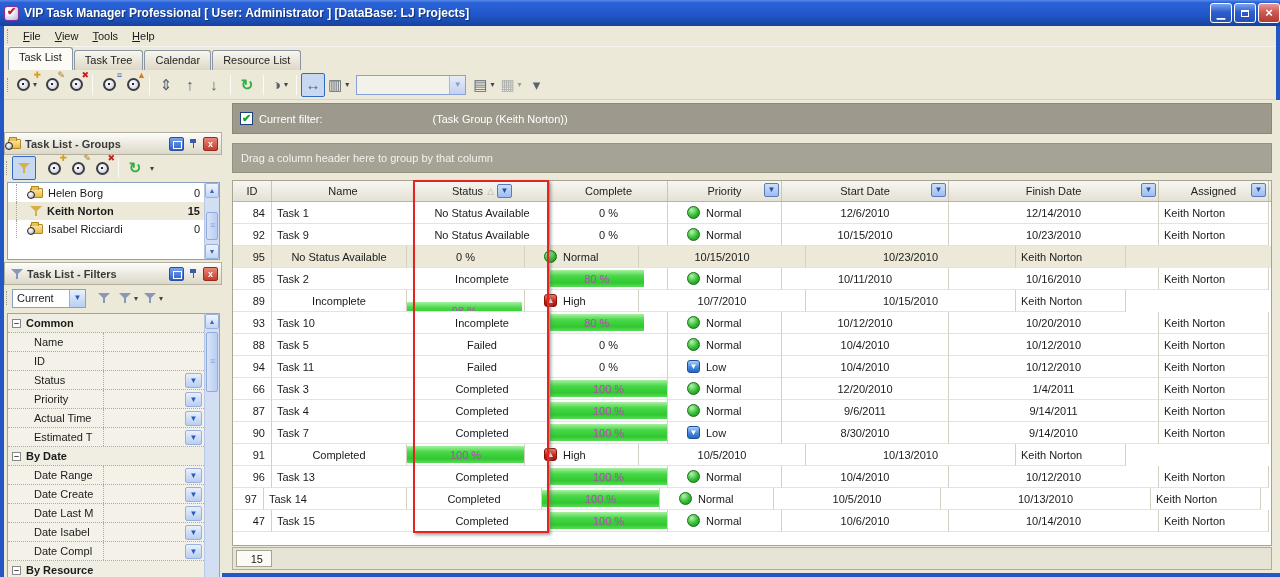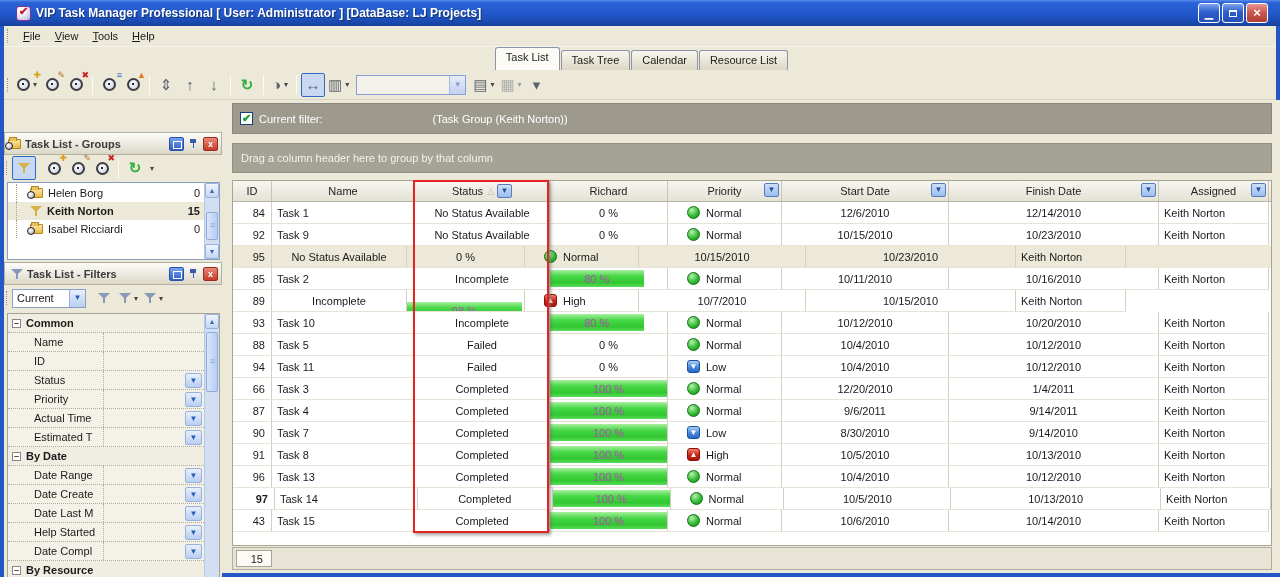--- a/index.html
+++ b/index.html
@@ -5,21 +5,21 @@
   * { margin:0; padding:0; box-sizing:border-box; }
   html,body { width:1280px; height:577px; overflow:hidden;
     font-family:"Liberation Sans", sans-serif; font-size:11px; color:#1a1a1a; }
   #window { position:relative; width:1280px; height:577px;
     border-left:4px solid #2257c5; border-right:4px solid #2257c5; border-bottom:4px solid #2257c5;
     background:#ece9d8; }
 
   
   #titlebar { position:absolute; left:-4px; top:0; width:1280px; height:26px;
     background:linear-gradient(180deg,#5a8ae8 0%,#2a62d8 10%,#2156c8 60%,#16419e 100%);
-    display:flex; align-items:center; padding:0 12px; }
+    display:flex; align-items:center; padding:0 0; }
   #app-logo { width:15px; height:15px; margin:0 5px 0 4px; border-radius:3px;
     background:radial-gradient(circle at 35% 30%,#ffffff 25%,#e8e8f4 45%,#b0b4d0);
     border:1px solid #88309a; position:relative; }
   #app-logo::after { content:"✔"; position:absolute; left:2px; top:-2px; color:#c42030; font-size:11px; font-weight:bold; }
   #title-text { color:#fff; font-weight:bold; font-size:12px; text-shadow:1px 1px 1px #10306a; }
   #win-buttons { margin-left:auto; display:flex; gap:2px; }
   .winbtn { width:22px; height:20px; border-radius:3px; border:1px solid #fff;
     color:#fff; font-size:11px; line-height:18px; text-align:center;
     background:linear-gradient(180deg,#7aa2ee,#2e5ecc 45%,#2450b4); }
   .winbtn.close { background:linear-gradient(180deg,#e89898,#cc5a52 45%,#b03c34); font-weight:bold; font-size:13px; }
@@ -27,21 +27,21 @@
   .glyph-restore { display:inline-block; width:8px; height:7px; border:1px solid #fff; border-top-width:2px; background:transparent; }
 
   
   #menubar { position:absolute; left:0; top:26px; width:1272px; height:21px; background:#ece9d8;
     display:flex; align-items:center; padding-left:12px; border-bottom:1px solid #f6f4ec; }
   .grip { width:3px; height:14px; border-left:1px dotted #9a968a; margin-right:6px; position:absolute; left:3px; }
   .menu-item { padding:2px 7px; }
   .menu-item::first-letter { text-decoration:underline; }
 
   #tabbar { position:absolute; left:0; top:47px; width:1272px; height:23px; background:#ece9d8;
-    display:flex; align-items:flex-end; padding-left:4px;justify-content:center; }
+    display:flex; align-items:flex-end; padding-left:4px; }
   .tab { height:20px; padding:3px 10px 0; margin-right:1px; border:1px solid #8a96a8; border-bottom:none;
     border-radius:3px 3px 0 0; background:linear-gradient(180deg,#f8f6ee,#ddd8c6); color:#222; }
   .tab.active { height:23px; background:#fcfbf6; font-weight:normal; position:relative; z-index:2; }
 
   #toolbar { position:absolute; left:0; top:70px; width:1272px; height:30px; background:#ece9d8;
     display:flex; align-items:center; padding-left:10px; border-bottom:1px solid #d8d4c4; }
   .tbtn { min-width:24px; height:24px; display:flex; align-items:center; justify-content:center;
     border:1px solid transparent; border-radius:2px; padding:0 2px; position:relative; }
   .tbtn.pressed { border-color:#316ac5; background:#c8d8f0; }
   .tbtn.disabled { opacity:.45; }
@@ -434,21 +434,21 @@
             <span class="fg-label">Date Create</span>
             <span class="fg-value"></span>
             <span class="chev-btn">▼</span>
           </div>
           <div class="fg-row">
             <span class="fg-label">Date Last M</span>
             <span class="fg-value"></span>
             <span class="chev-btn">▼</span>
           </div>
           <div class="fg-row">
-            <span class="fg-label">Help Started</span>
+            <span class="fg-label">Date Isabel</span>
             <span class="fg-value"></span>
             <span class="chev-btn">▼</span>
           </div>
           <div class="fg-row">
             <span class="fg-label">Date Compl</span>
             <span class="fg-value"></span>
             <span class="chev-btn">▼</span>
           </div>
           <div class="fg-row group">
             <span class="collapse-box">–</span>
@@ -488,21 +488,21 @@
           </div>
           <div class="hcell" style="width: 143px;">
             <span>Name</span>
           </div>
           <div class="hcell" style="width: 135px;">
             <span>Status</span>
             <span class="sort">△</span>
             <span class="hchev">▼</span>
           </div>
           <div class="hcell" style="width: 118px;">
-            <span>Richard</span>
+            <span>Complete</span>
           </div>
           <div class="hcell" style="width: 114px;">
             <span>Priority</span>
             <span class="hchev abs">▼</span>
           </div>
           <div class="hcell" style="width: 167px;">
             <span>Start Date</span>
             <span class="hchev abs">▼</span>
           </div>
           <div class="hcell" style="width: 210px;">
@@ -675,21 +675,20 @@
             <div class="tcell left" style="width: 114px;">
               <span class="prio-icon prio-low">▼</span>
               <span>Low</span>
             </div>
             <div class="tcell" style="width: 167px;">8/30/2010</div>
             <div class="tcell" style="width: 210px;">9/14/2010</div>
             <div class="tcell left" style="width: 110px;">Keith Norton</div>
           </div>
           <div class="trow">
             <div class="tcell right" style="width: 39px;">91</div>
-            <div class="tcell left" style="width: 143px;">Task 8</div>
             <div class="tcell" style="width: 135px;">Completed</div>
             <div class="tcell" style="width: 118px;">
               <div class="pbar-wrap">
                 <div class="pbar" style="width: 100%;">100 %</div>
               </div>
             </div>
             <div class="tcell left" style="width: 114px;">
               <span class="prio-icon prio-high">▲</span>
               <span>High</span>
             </div>
@@ -708,38 +707,38 @@
             </div>
             <div class="tcell left" style="width: 114px;">
               <span class="prio-icon prio-normal"></span>
               <span>Normal</span>
             </div>
             <div class="tcell" style="width: 167px;">10/4/2010</div>
             <div class="tcell" style="width: 210px;">10/12/2010</div>
             <div class="tcell left" style="width: 110px;">Keith Norton</div>
           </div>
           <div class="trow">
-            <div class="tcell right" style="width: 42px; font-weight: bold;">97</div>
+            <div class="tcell right" style="width: 31px;">97</div>
             <div class="tcell left" style="width: 143px;">Task 14</div>
             <div class="tcell" style="width: 135px;">Completed</div>
             <div class="tcell" style="width: 118px;">
               <div class="pbar-wrap">
                 <div class="pbar" style="width: 100%;">100 %</div>
               </div>
             </div>
             <div class="tcell left" style="width: 114px;">
               <span class="prio-icon prio-normal"></span>
               <span>Normal</span>
             </div>
             <div class="tcell" style="width: 167px;">10/5/2010</div>
             <div class="tcell" style="width: 210px;">10/13/2010</div>
             <div class="tcell left" style="width: 110px;">Keith Norton</div>
           </div>
           <div class="trow">
-            <div class="tcell right" style="width: 39px;">43</div>
+            <div class="tcell right" style="width: 39px;">47</div>
             <div class="tcell left" style="width: 143px;">Task 15</div>
             <div class="tcell" style="width: 135px;">Completed</div>
             <div class="tcell" style="width: 118px;">
               <div class="pbar-wrap">
                 <div class="pbar" style="width: 100%;">100 %</div>
               </div>
             </div>
             <div class="tcell left" style="width: 114px;">
               <span class="prio-icon prio-normal"></span>
               <span>Normal</span>

